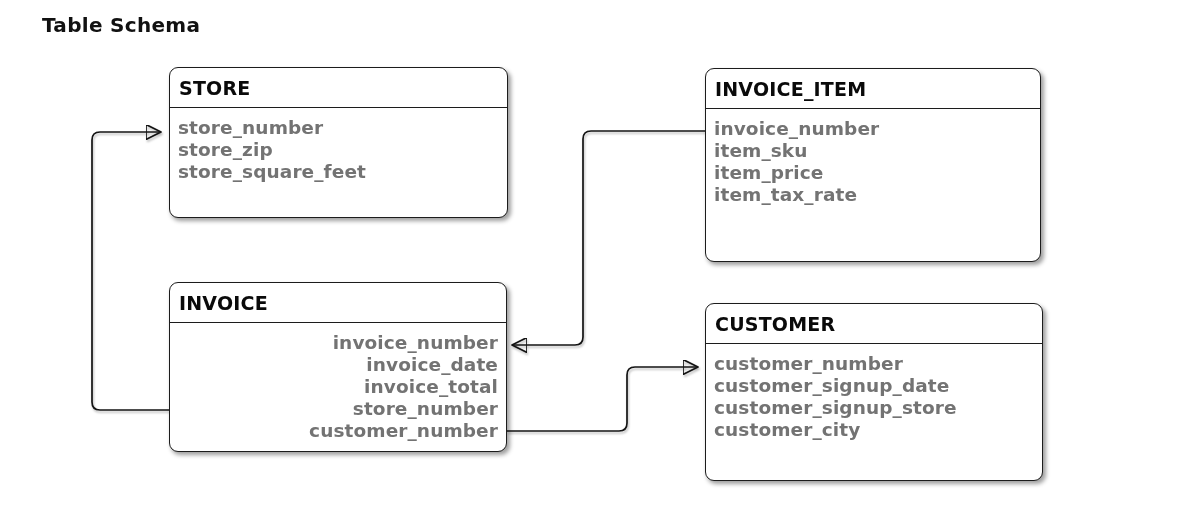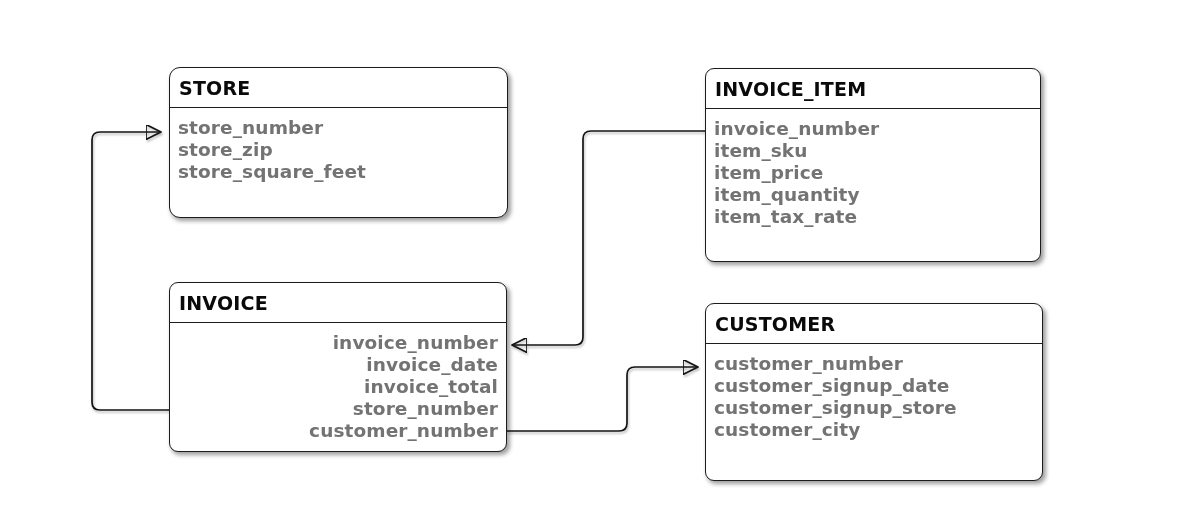--- a/index.html
+++ b/index.html
@@ -66,30 +66,31 @@
   }
   .field-row {
     font-size: 18.5px;
     font-weight: bold;
     line-height: 22px;
     letter-spacing: 0.1px;
     white-space: nowrap;
     color: #737373;
   }
   
-  #box-store         { left: 169px; top: 67px;  width: 339px; height: 151px; border-radius: 11px; }
+  #box-store         { left: 169px; top: 67px;  width: 339px; height: 151px; }
   #box-invoice-item  { left: 705px; top: 68px;  width: 336px; height: 194px; }
   #box-invoice       { left: 169px; top: 282px; width: 338px; height: 170px; text-align: right; }
   #box-customer      { left: 705px; top: 303px; width: 338px; height: 178px; }
 </style>
 </head>
 <body>
 
 <div class="canvas">
 
+  <h1 class="diagram-title">Table Schema</h1>
 
   <svg class="connectors" width="1200" height="530" viewBox="0 0 1200 530" xmlns="http://www.w3.org/2000/svg">
     <defs>
       <marker id="arrowhead" markerUnits="userSpaceOnUse" markerWidth="16" markerHeight="15" refX="15" refY="7.5" orient="auto">
         <path d="M 0 0 L 15 7.5 L 0 15 Z" fill="#141414"></path>
       </marker>
     </defs>
     <path d="M 169 410 L 100 410 Q 92 410 92 402 L 92 140 Q 92 132 100 132 L 161 132" marker-end="url(#arrowhead)"></path>
     <path d="M 705 131 L 591 131 Q 583 131 583 139 L 583 337 Q 583 345 575 345 L 512 345" marker-end="url(#arrowhead)"></path>
     <path d="M 507 431 L 619 431 Q 627 431 627 423 L 627 375 Q 627 367 635 367 L 698 367" marker-end="url(#arrowhead)"></path>
@@ -107,21 +108,20 @@
   </div>
 
   <div class="table-box" id="box-invoice-item">
     <div class="table-header">
       <span>INVOICE_ITEM</span>
     </div>
     <div class="table-fields">
       <div class="field-row">invoice_number</div>
       <div class="field-row">item_sku</div>
       <div class="field-row">item_price</div>
-      <div class="field-row">item_quantity</div>
       <div class="field-row">item_tax_rate</div>
     </div>
   </div>
 
   <div class="table-box" id="box-invoice">
     <div class="table-header">
       <span>INVOICE</span>
     </div>
     <div class="table-fields">
       <div class="field-row">invoice_number</div>

